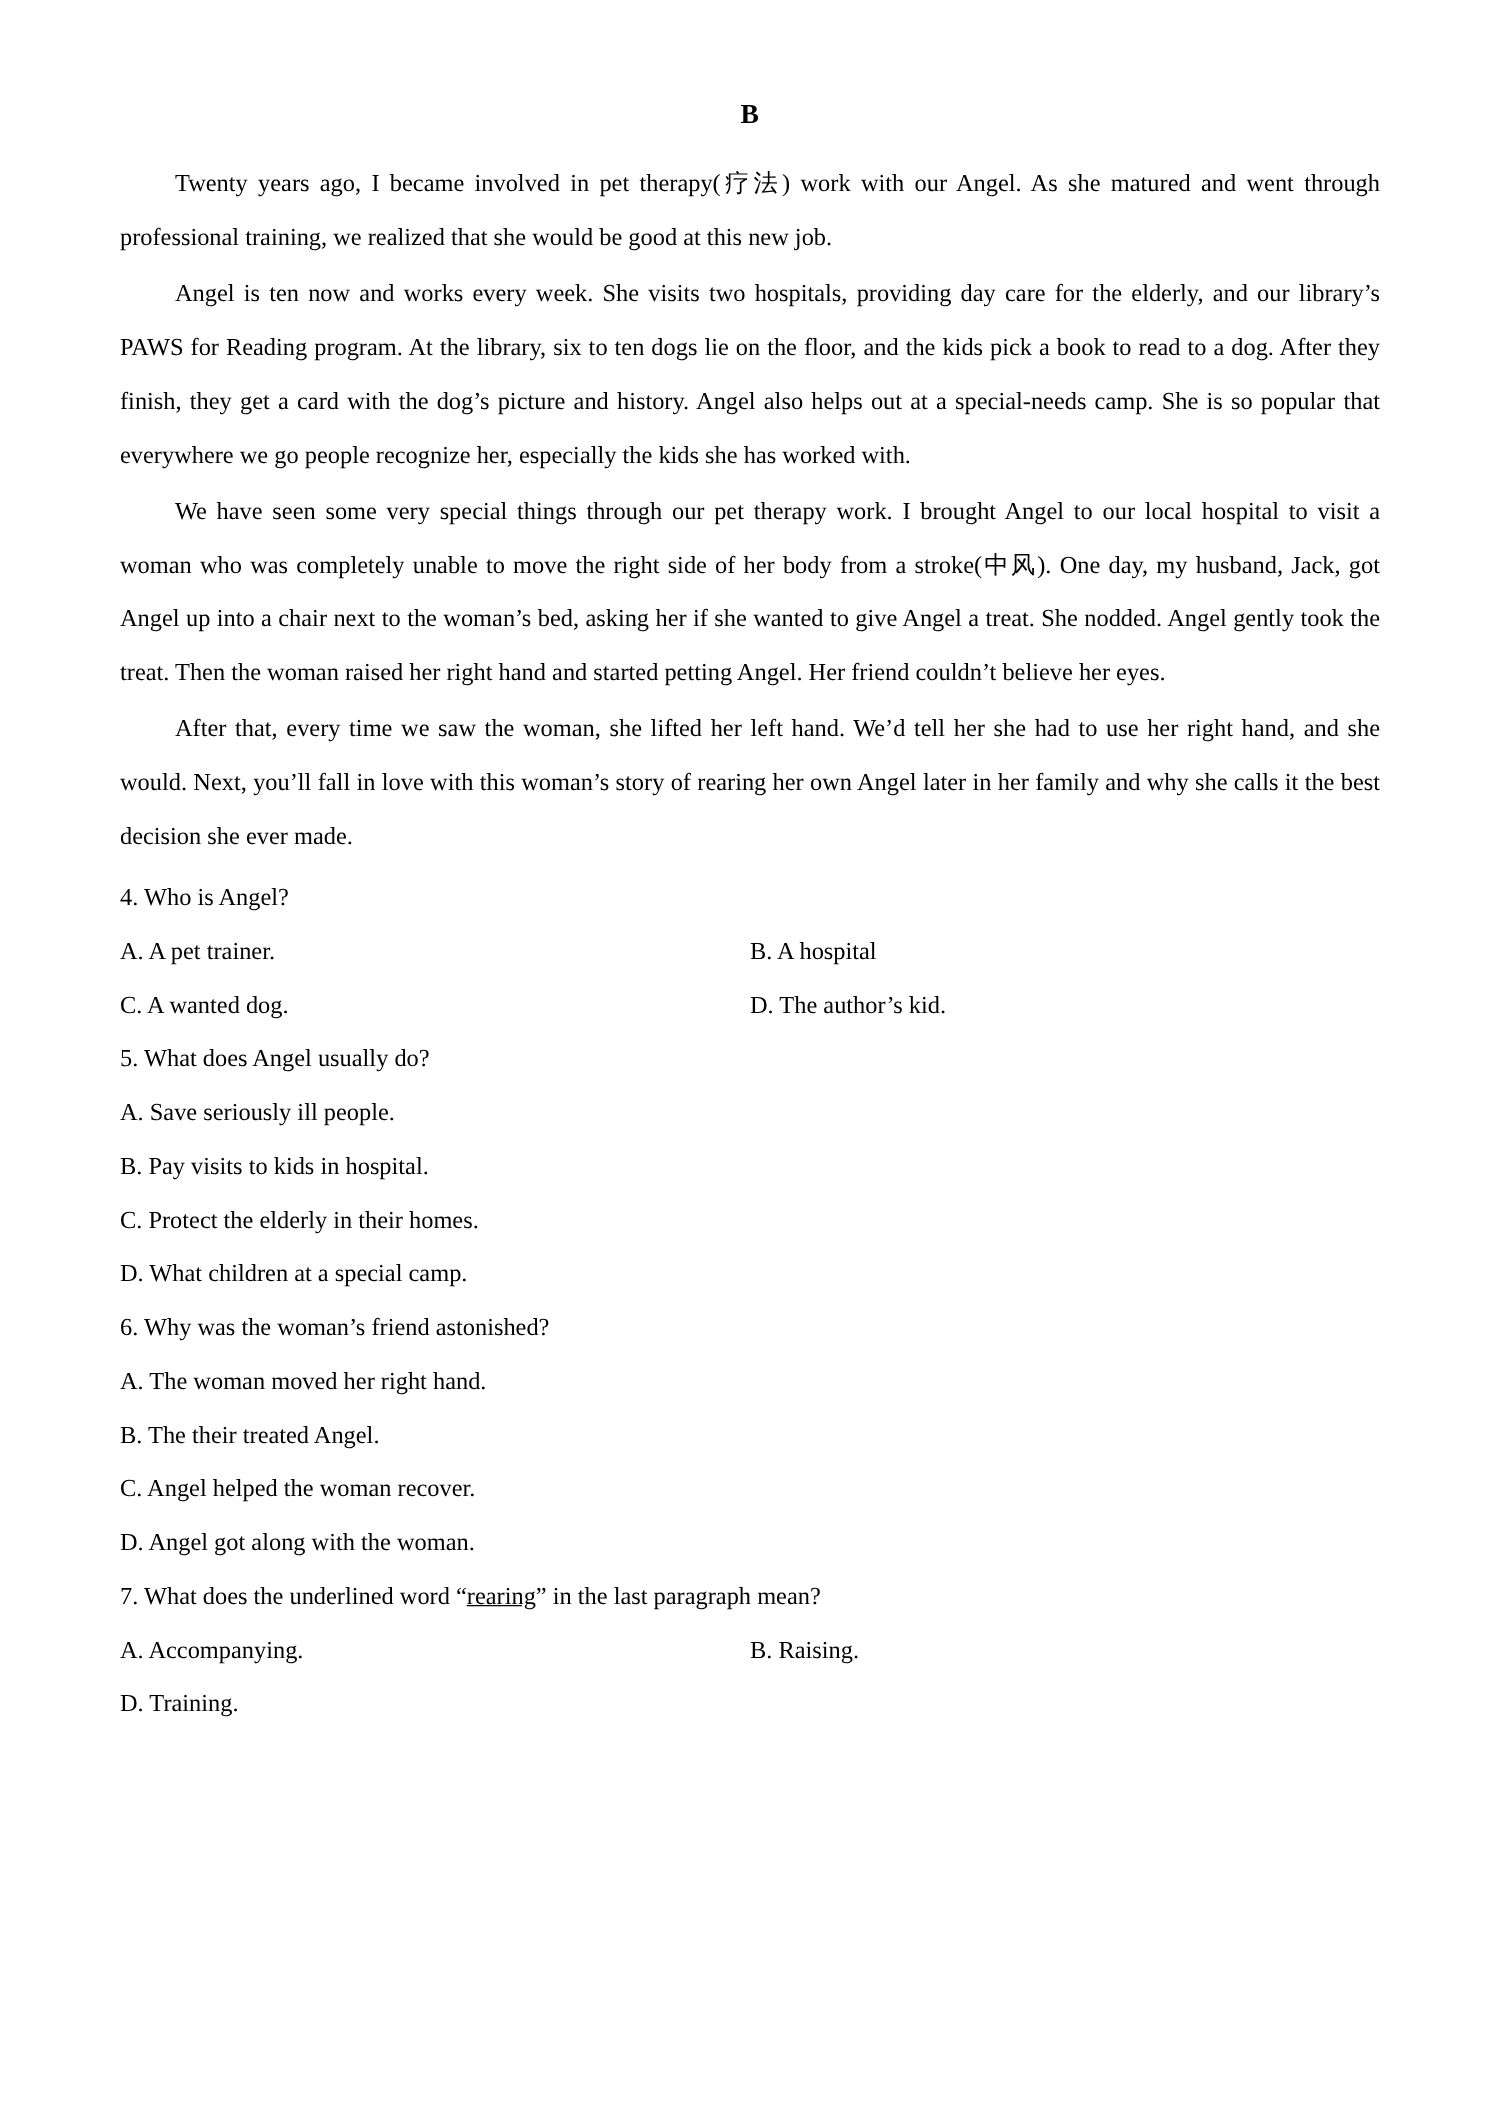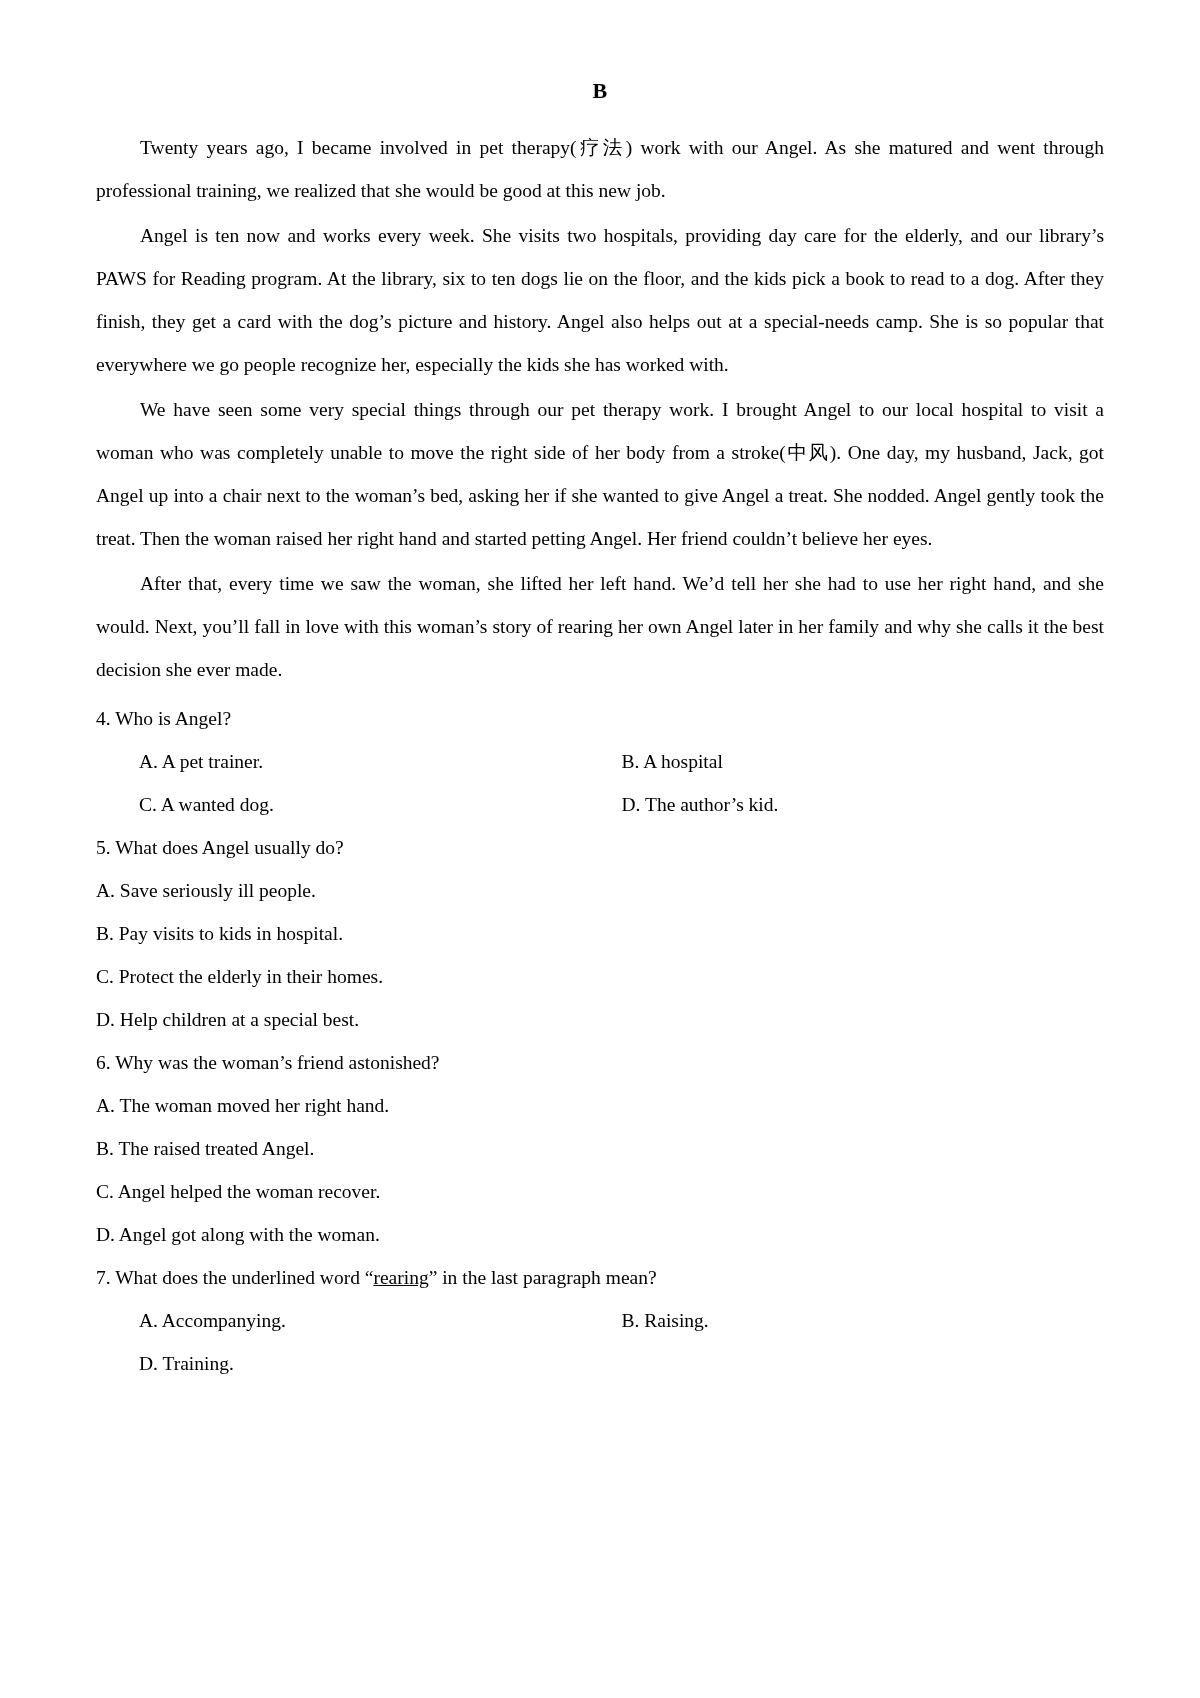--- a/index.html
+++ b/index.html
@@ -40,21 +40,20 @@
   }
   .q-stem {
     font-size: 19.5px;
     line-height: 43px;
     margin: 0;
   }
   .opt-row {
     display: flex;
     font-size: 19.5px;
     line-height: 43px;
-    margin-left: 43px;
   }
   .opt-row .opt {
     flex: 0 0 50%;
   }
   .opt-single {
     font-size: 19.5px;
     line-height: 43px;
   }
   .underline {
     text-decoration: underline;
@@ -84,27 +83,27 @@
         <div class="opt">C. A wanted dog.</div>
         <div class="opt">D. The author’s kid.</div>
       </div>
     </div>
 
     <div>
       <div class="q-stem">5. What does Angel usually do?</div>
       <div class="opt-single">A. Save seriously ill people.</div>
       <div class="opt-single">B. Pay visits to kids in hospital.</div>
       <div class="opt-single">C. Protect the elderly in their homes.</div>
-      <div class="opt-single">D. Help children at a special best.</div>
+      <div class="opt-single">D. What children at a special camp.</div>
     </div>
 
     <div>
       <div class="q-stem">6. Why was the woman’s friend astonished?</div>
       <div class="opt-single">A. The woman moved her right hand.</div>
-      <div class="opt-single">B. The raised treated Angel.</div>
+      <div class="opt-single">B. The their treated Angel.</div>
       <div class="opt-single">C. Angel helped the woman recover.</div>
       <div class="opt-single">D. Angel got along with the woman.</div>
     </div>
 
     <div>
       <div class="q-stem">7. What does the underlined word “<span class="underline">rearing</span>” in the last paragraph mean?</div>
       <div class="opt-row">
         <div class="opt">A. Accompanying.</div>
         <div class="opt">B. Raising.</div>
       </div>

